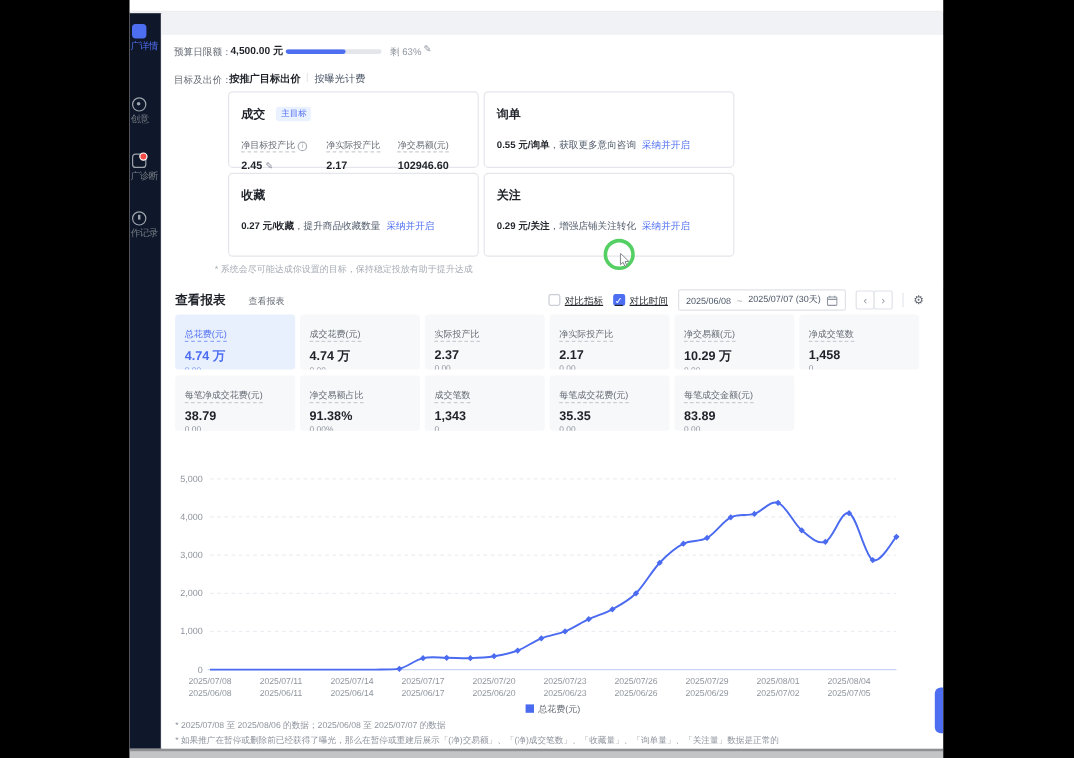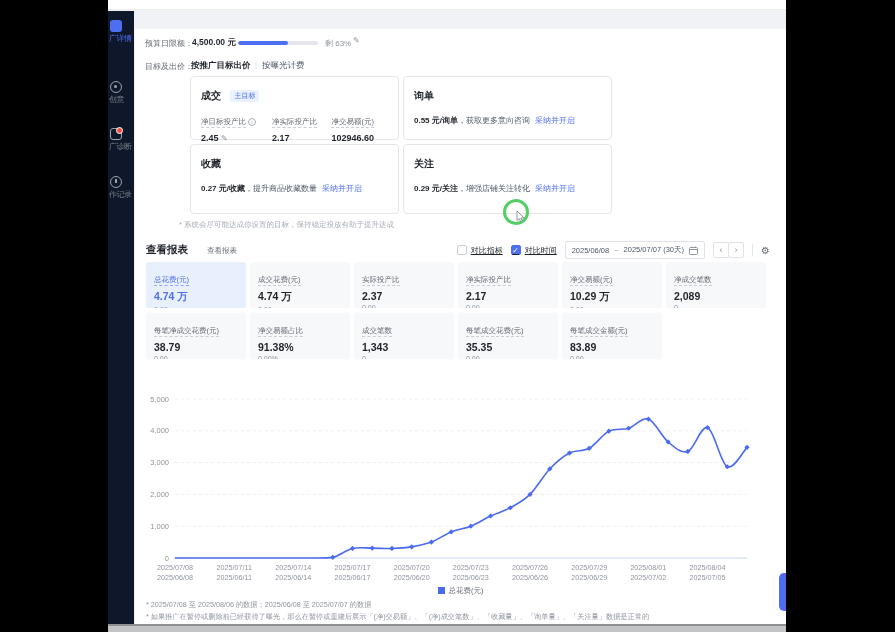--- a/index.html
+++ b/index.html
@@ -204,21 +204,21 @@
       <span class="vdiv"></span>
       <span class="gear">⚙</span>
     </div>
 
     <div class="abs tiles" id="tiles">
         <div class="tile selected"><span class="t-label">总花费(元)</span><div class="t-value">4.74 万</div><div class="t-sub">0.00</div></div>
         <div class="tile"><span class="t-label">成交花费(元)</span><div class="t-value">4.74 万</div><div class="t-sub">0.00</div></div>
         <div class="tile"><span class="t-label">实际投产比</span><div class="t-value">2.37</div><div class="t-sub">0.00</div></div>
         <div class="tile"><span class="t-label">净实际投产比</span><div class="t-value">2.17</div><div class="t-sub">0.00</div></div>
         <div class="tile"><span class="t-label">净交易额(元)</span><div class="t-value">10.29 万</div><div class="t-sub">0.00</div></div>
-        <div class="tile"><span class="t-label">净成交笔数</span><div class="t-value">2,089</div><div class="t-sub">0</div></div>
+        <div class="tile"><span class="t-label">净成交笔数</span><div class="t-value">1,458</div><div class="t-sub">0</div></div>
         <div class="tile"><span class="t-label">每笔净成交花费(元)</span><div class="t-value">38.79</div><div class="t-sub">0.00</div></div>
         <div class="tile"><span class="t-label">净交易额占比</span><div class="t-value">91.38%</div><div class="t-sub">0.00%</div></div>
         <div class="tile"><span class="t-label">成交笔数</span><div class="t-value">1,343</div><div class="t-sub">0</div></div>
         <div class="tile"><span class="t-label">每笔成交花费(元)</span><div class="t-value">35.35</div><div class="t-sub">0.00</div></div>
         <div class="tile"><span class="t-label">每笔成交金额(元)</span><div class="t-value">83.89</div><div class="t-sub">0.00</div></div>
       </div>
 
     <div class="abs" id="chart-wrap"><svg width="645" height="214">
           <line x1="38" y1="186" x2="612" y2="186" stroke="#c9d4f6" stroke-width="1"></line>
           <text x="34" y="188.5" text-anchor="end" font-size="7.5" fill="#8f959e">0</text>

